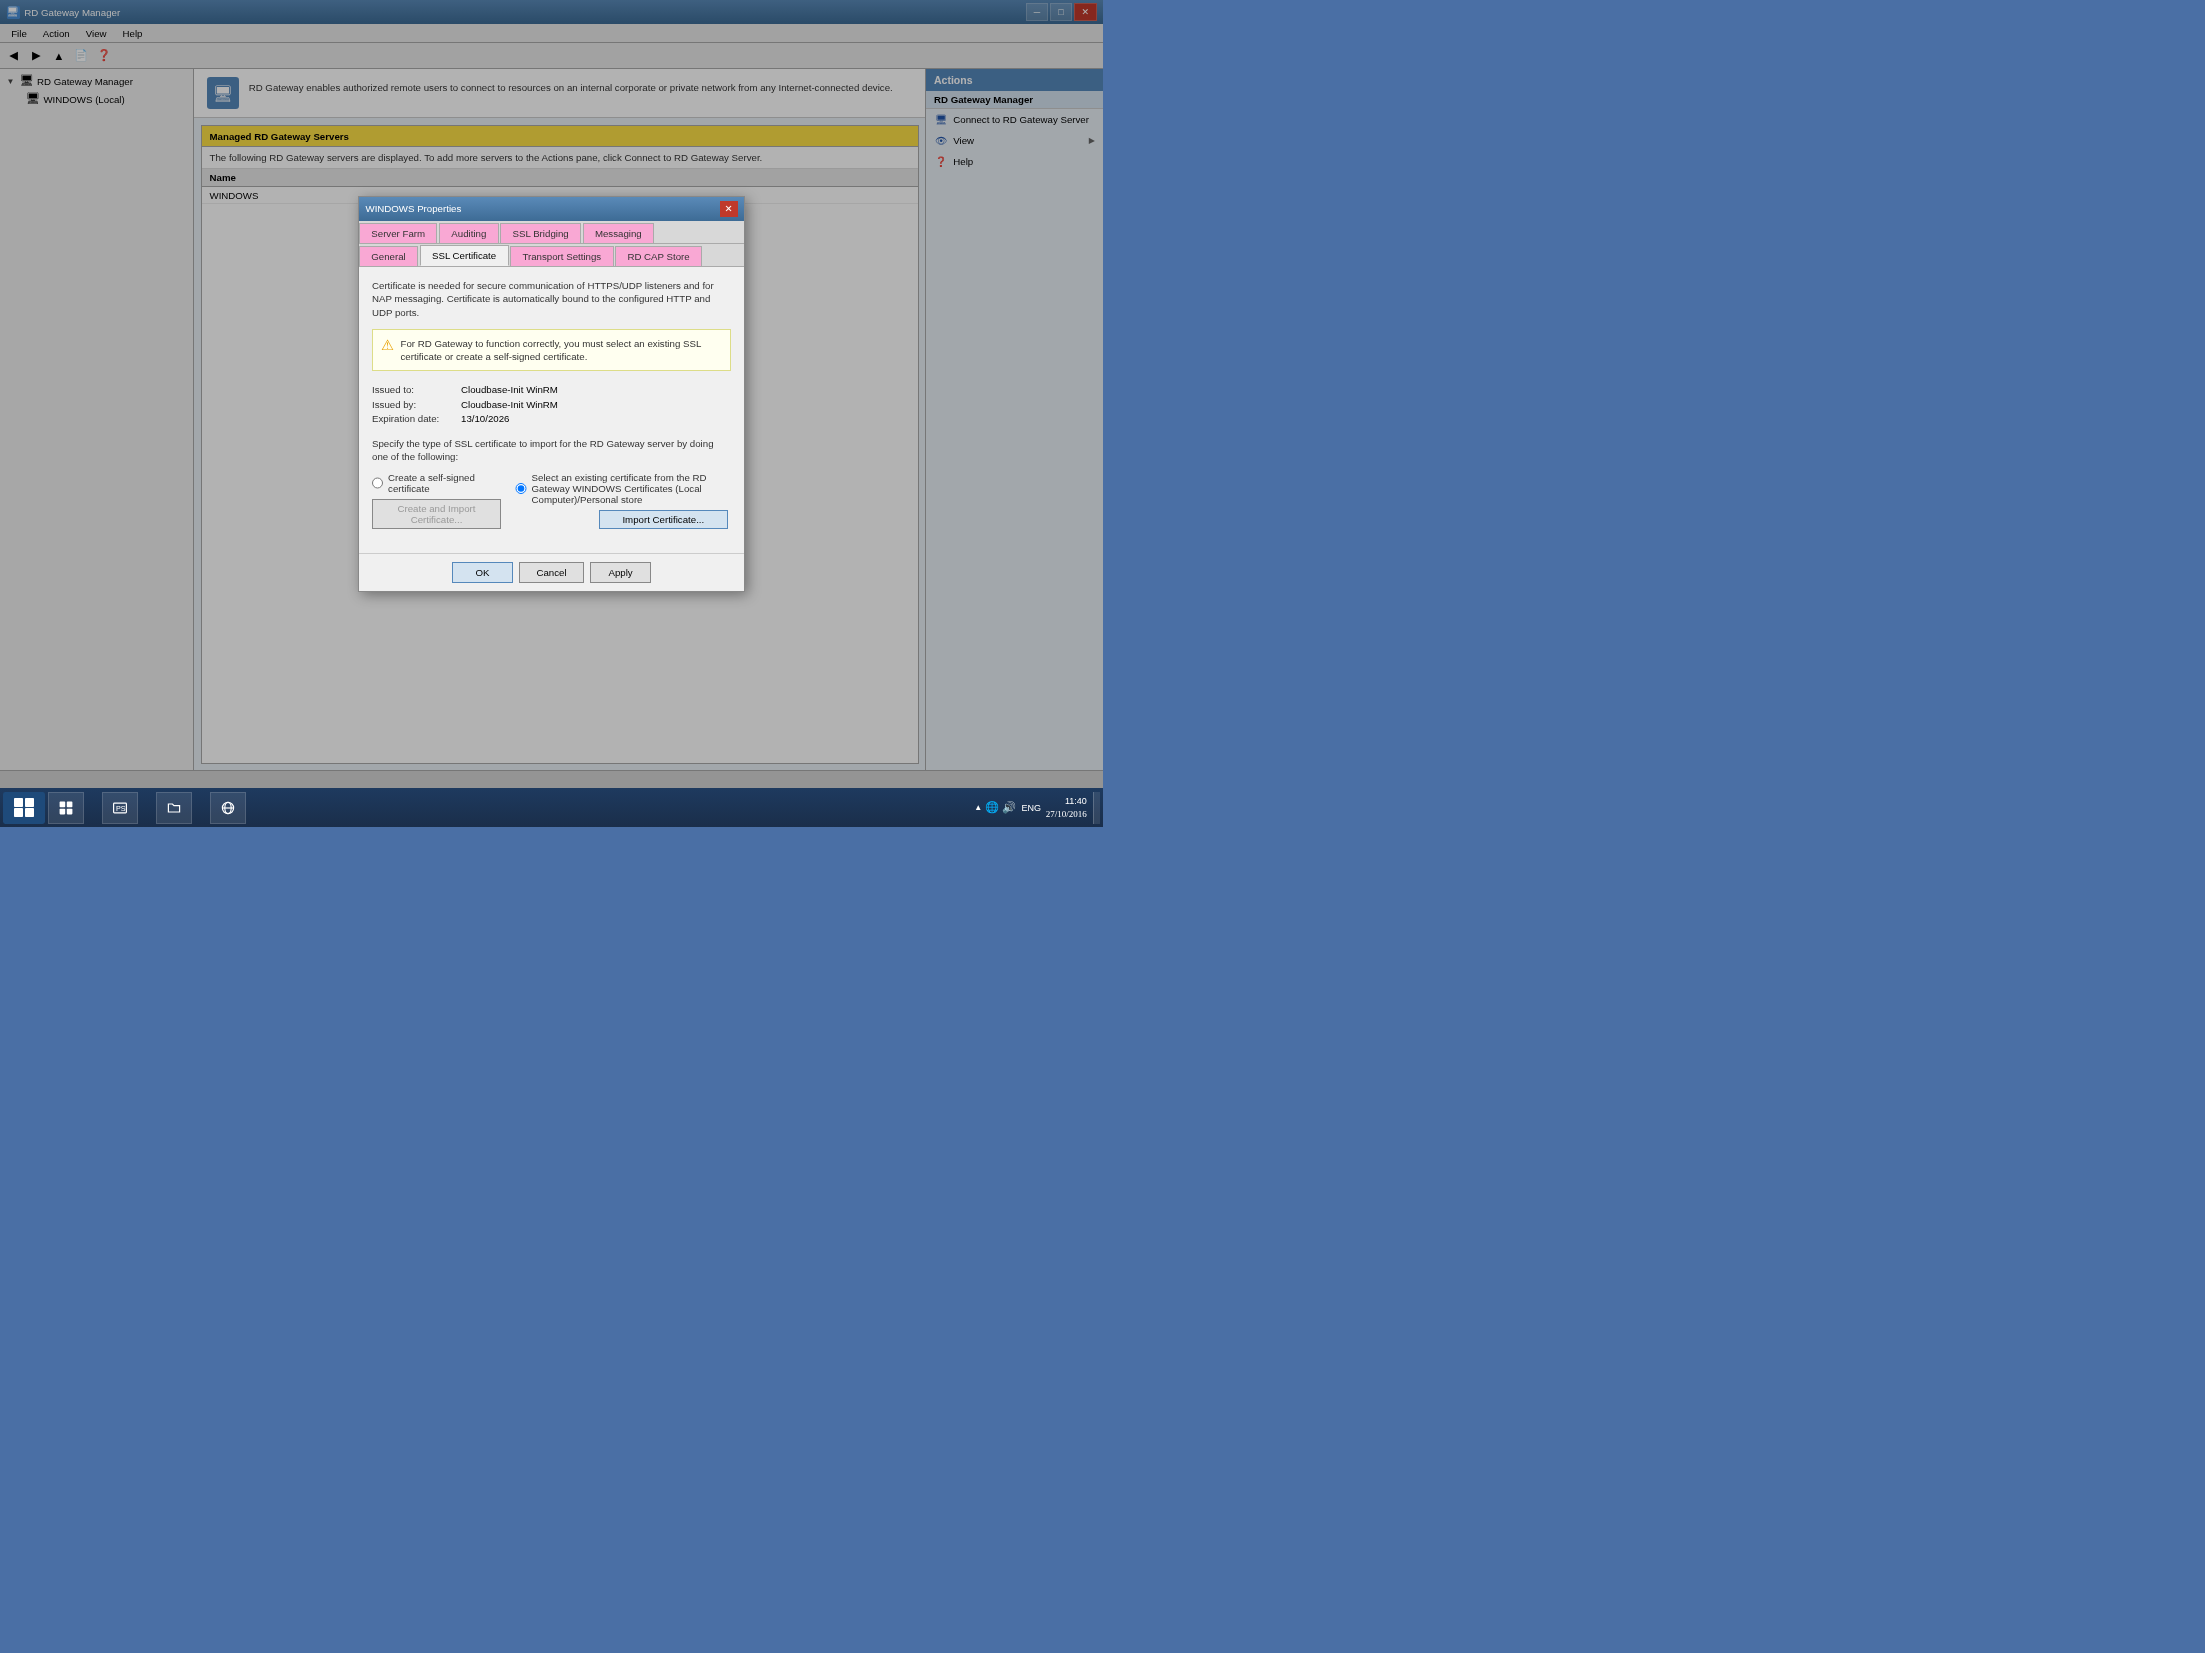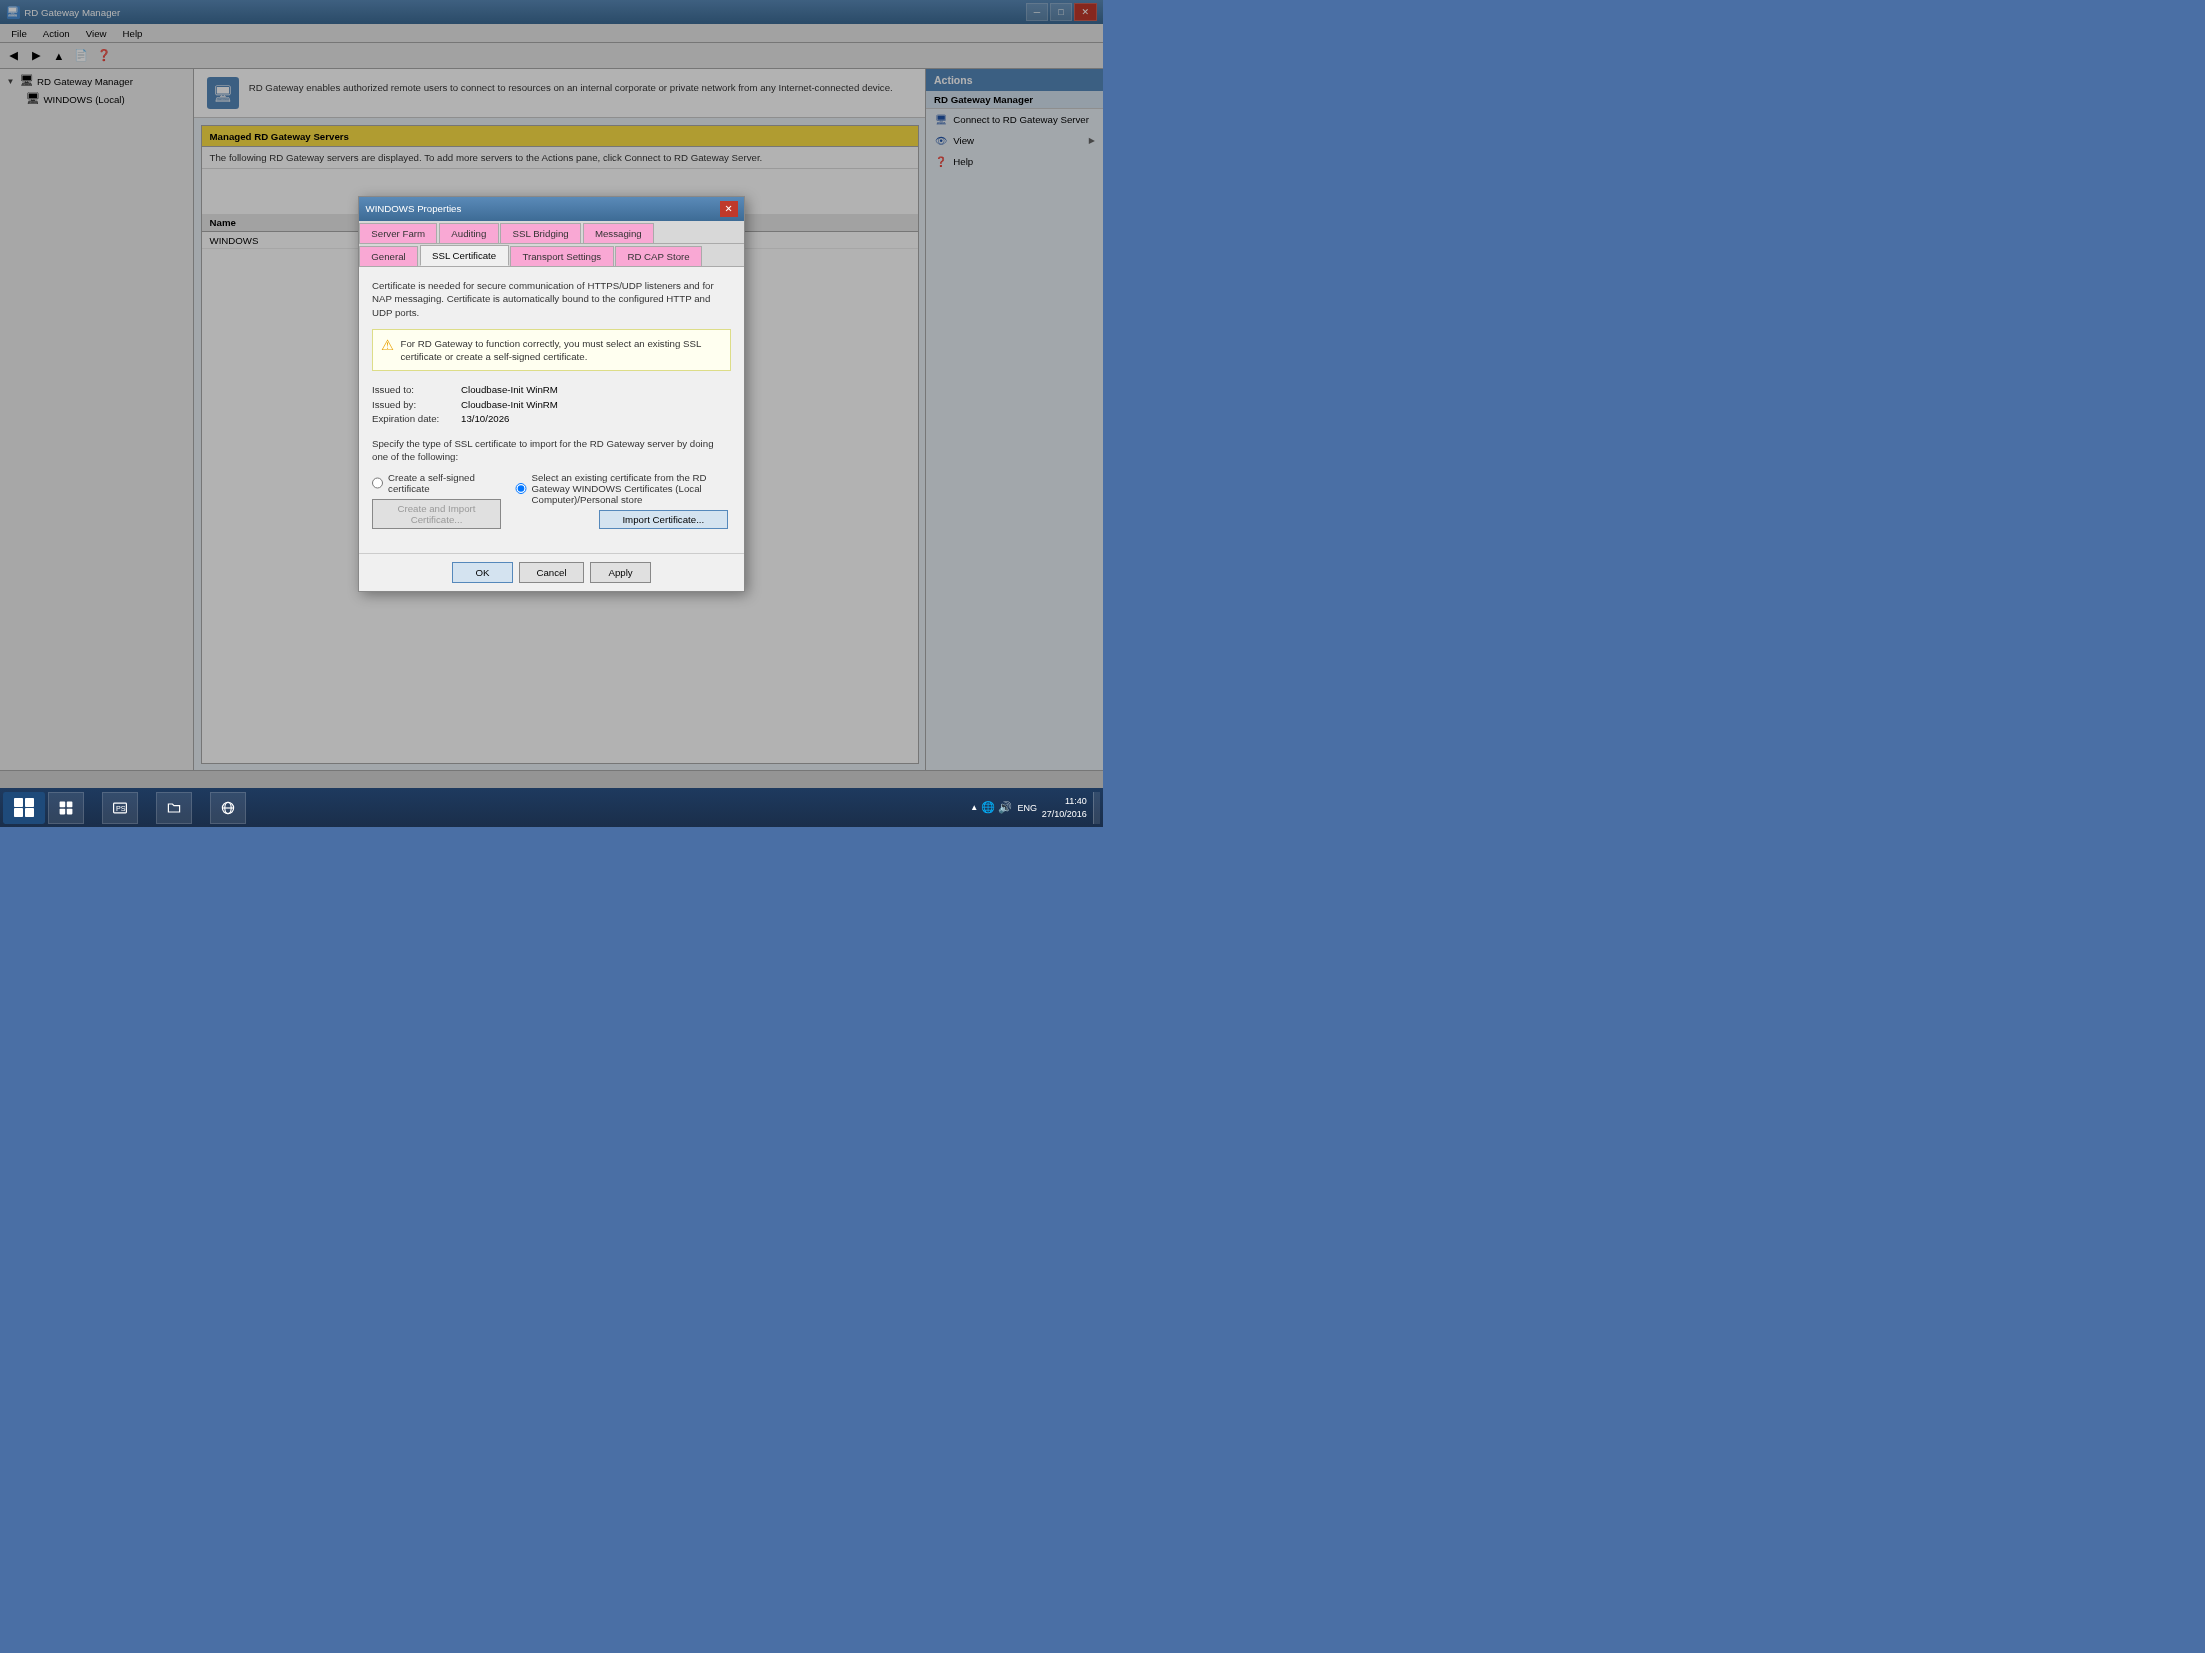--- a/index.html
+++ b/index.html
@@ -257,21 +257,20 @@
       font-size: 9.7px;
       color: #333;
       border-bottom: 0.8px solid #ddd;
     }
     .server-table-header {
       background: #e8e8e8;
       border-bottom: 0.8px solid #aaa;
       padding: 3.2px 8px;
       font-size: 9.7px;
       font-weight: bold;
-      margin-top: 45px;
     }
     .server-row {
       padding: 2.4px 8px;
       font-size: 9.7px;
       border-bottom: 0.8px solid #eee;
     }
 
     
     .actions-panel {
       width: 178px;
@@ -732,18 +731,18 @@
   <div class="taskbar-spacer"></div>
   <div class="taskbar-tray">
     <div class="tray-icons">
       <span style="font-size:8px; cursor:pointer;">▲</span>
       <span style="font-size:11.3px;">🌐</span>
       <span style="font-size:11.3px;">🔊</span>
     </div>
     <span style="font-size:9px;">ENG</span>
     <div class="tray-clock">
       <div style="font-size:9px;">11:40</div>
-      <div style="font-size:9px;">27/10/2016</div>
+      <div style="font-size:9px;font-family:Liberation Serif, serif;">27/10/2016</div>
     </div>
   </div>
   <div class="show-desktop"></div>
 </div>
 
 
 </body></html>

